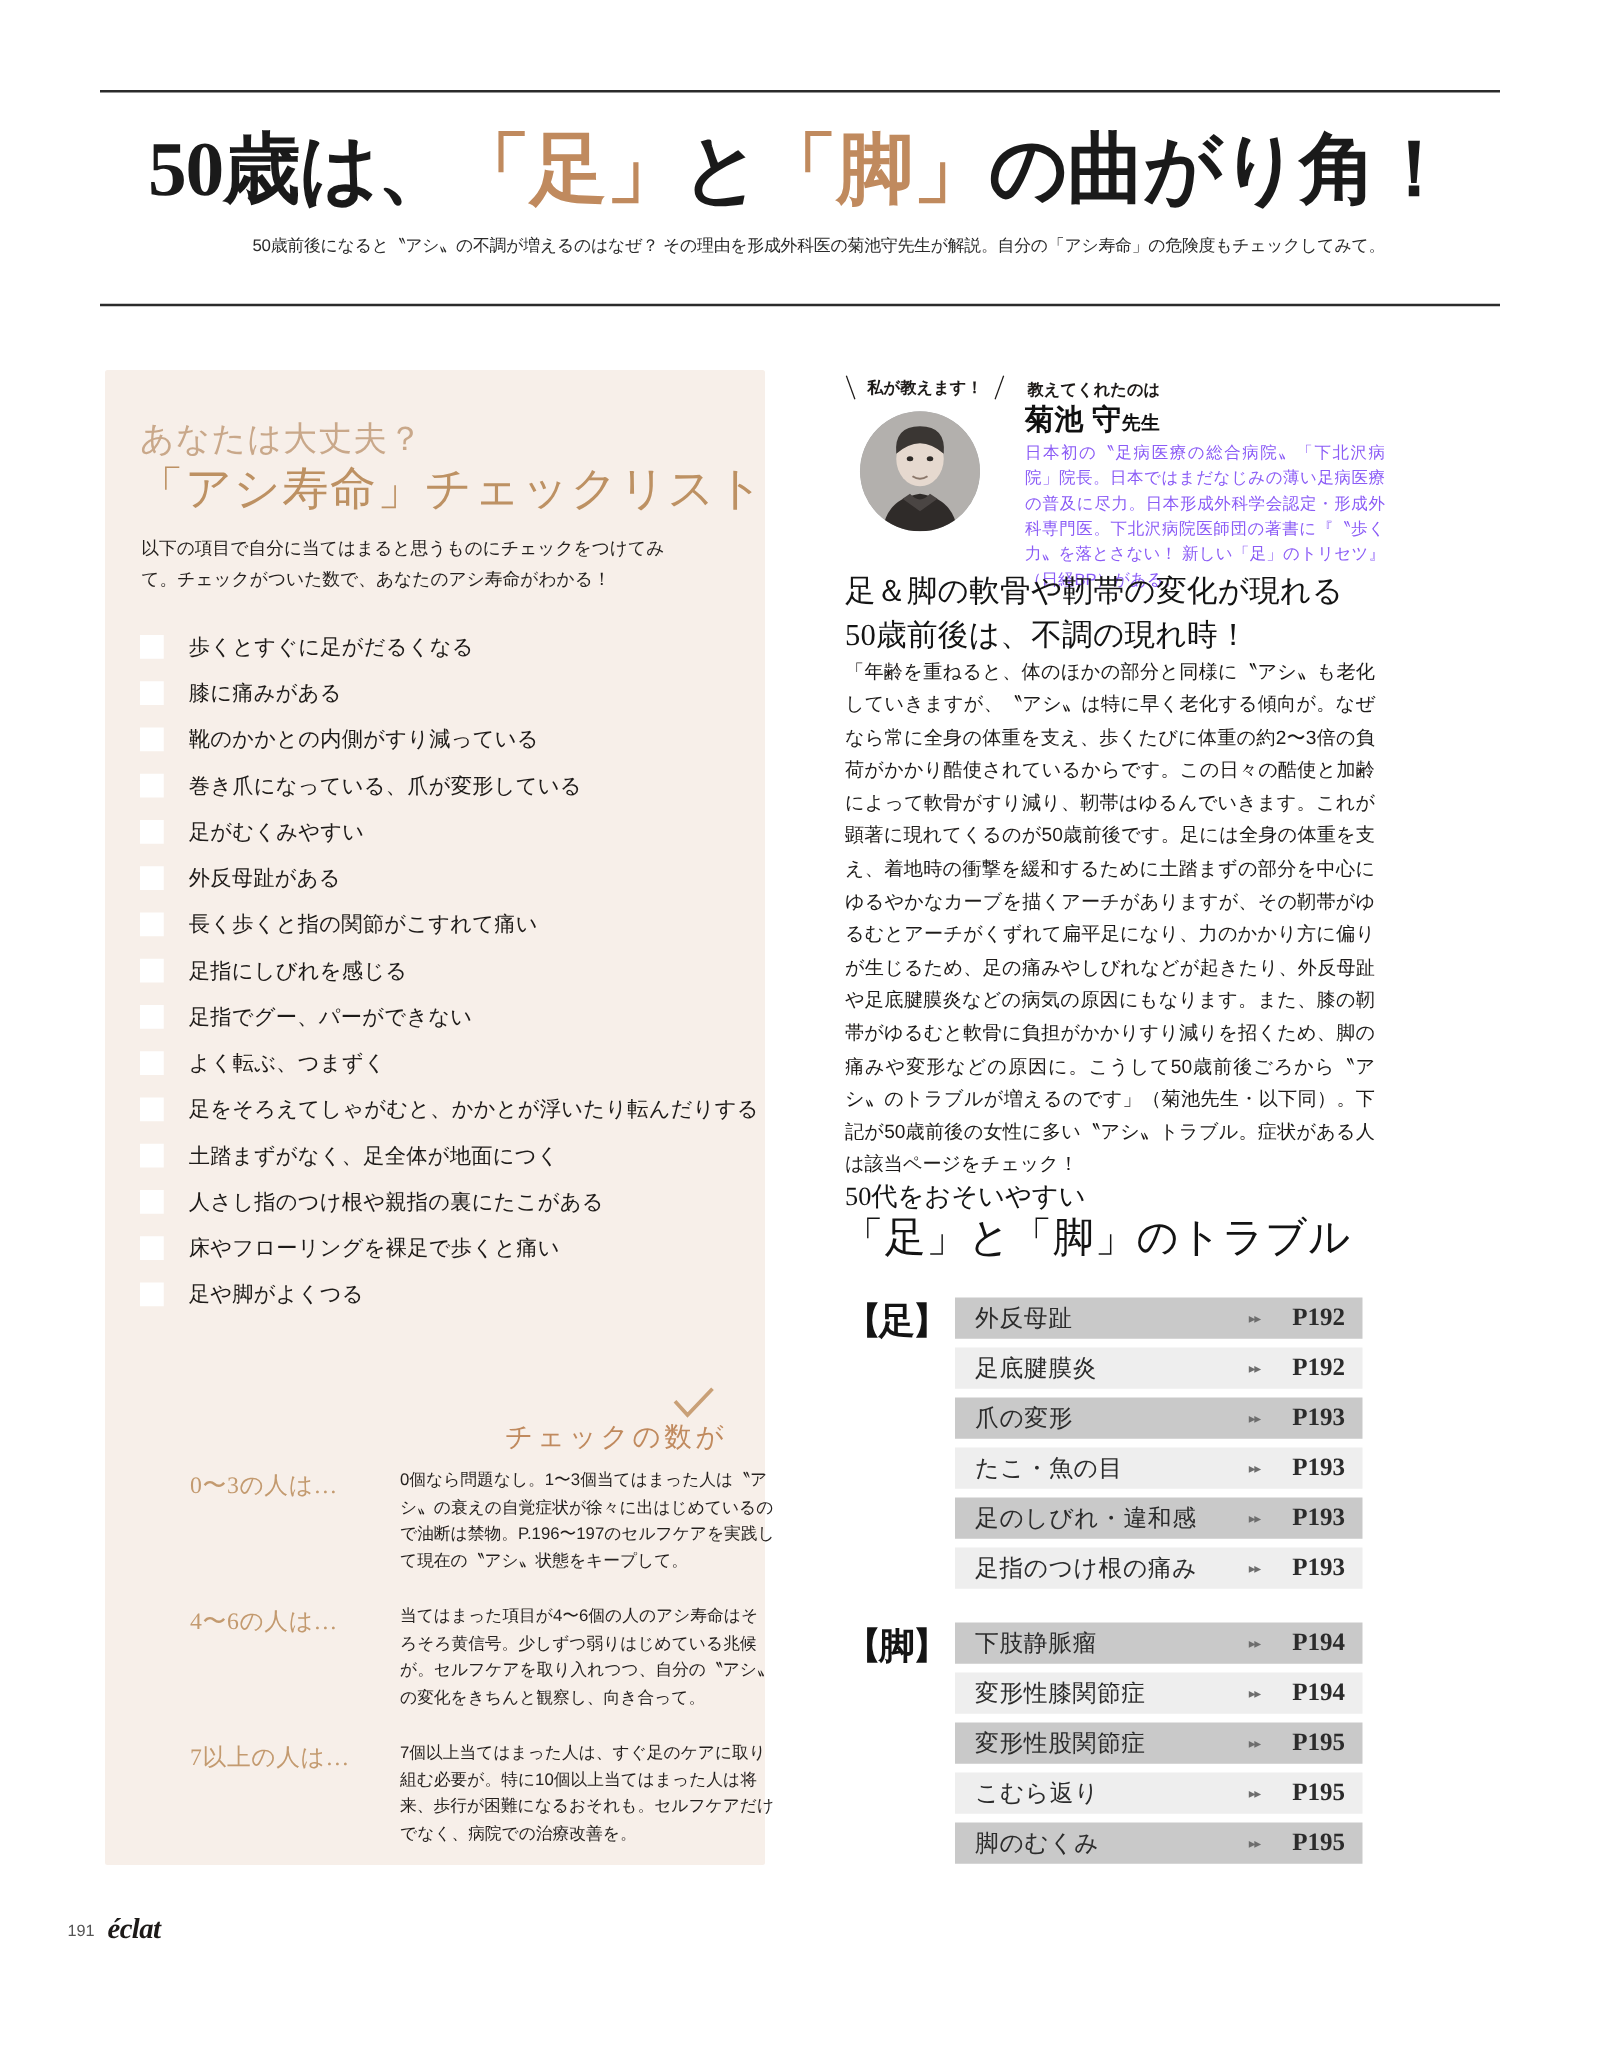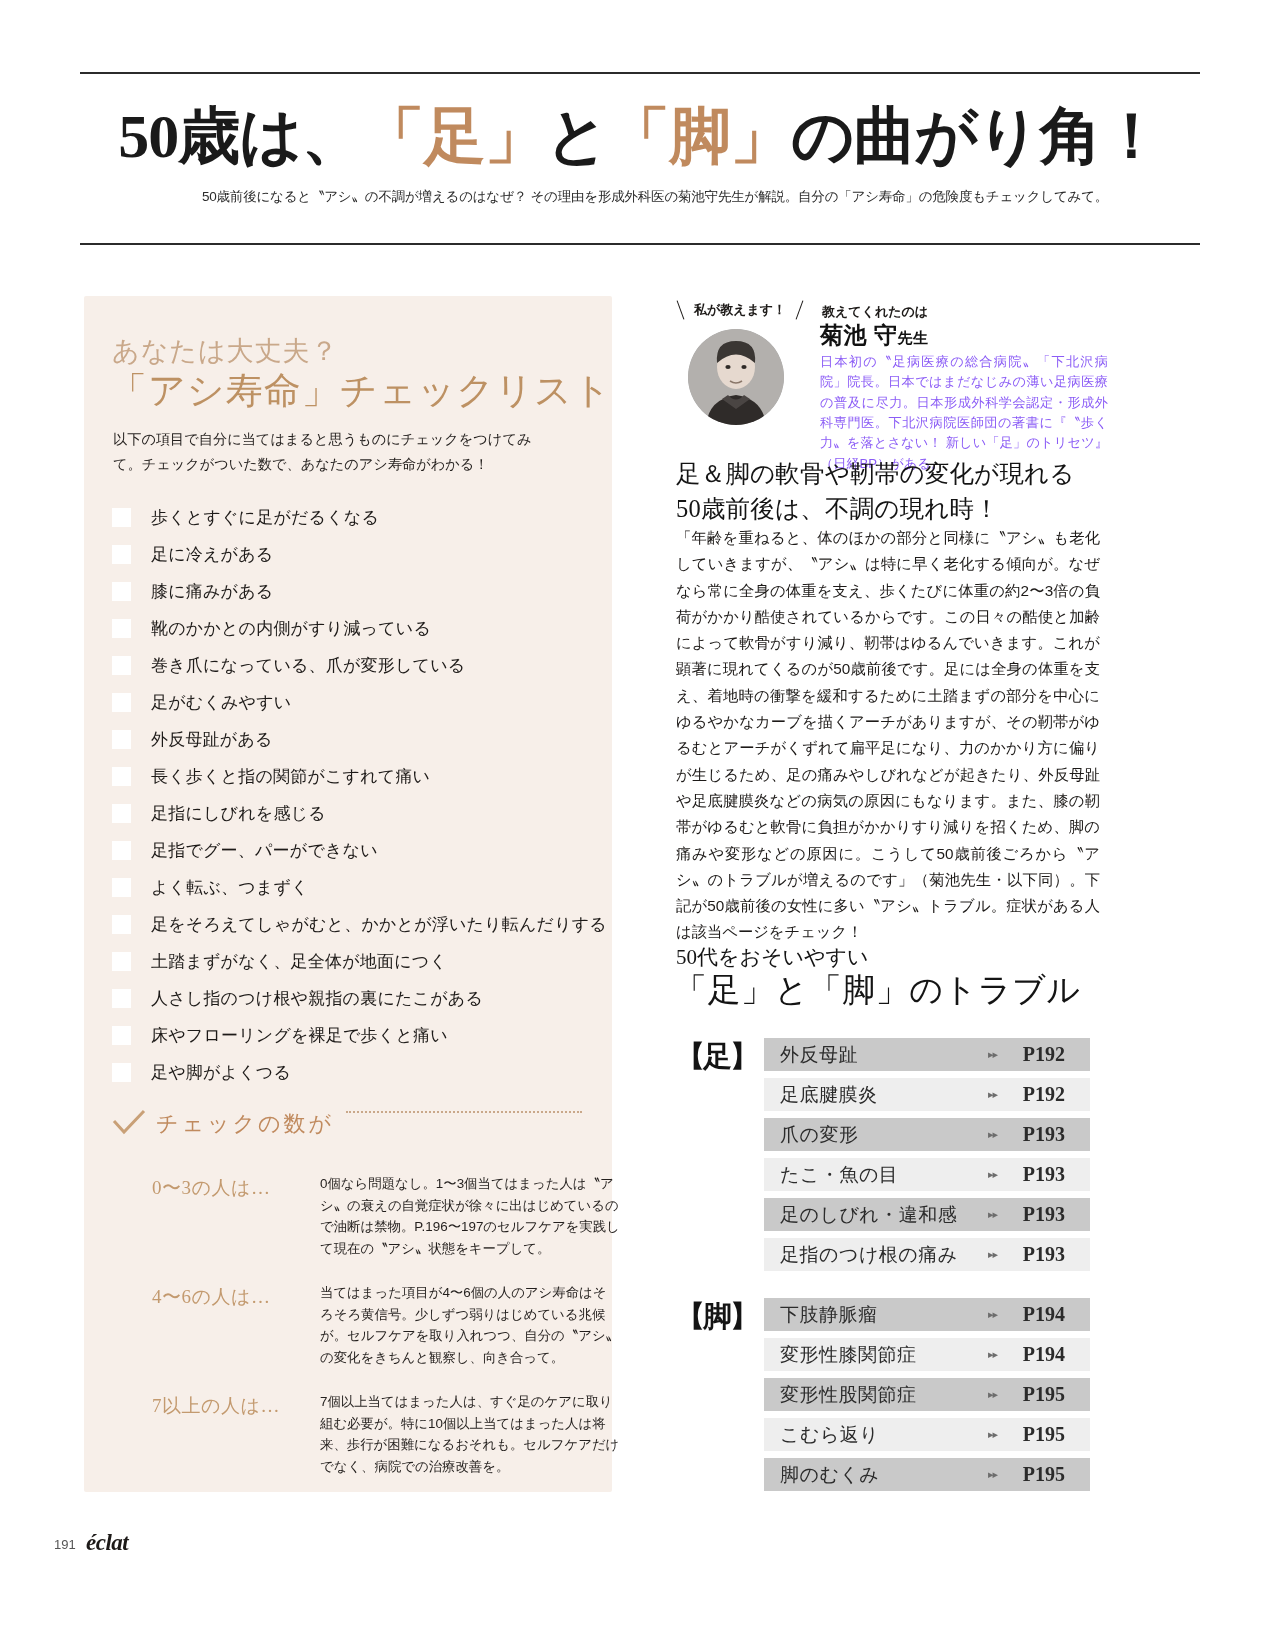--- a/index.html
+++ b/index.html
@@ -134,21 +134,22 @@
     white-space: nowrap;
   }
 
   
   .result-head {
     position: absolute;
     left: 112px;
     top: 1109px;
     width: 470px;
     display: flex;
-    align-items: flex-start;
+    align-items: flex-end;
+    flex-direction: column;
   }
   .tick-icon {
     width: 34px;
     height: 26px;
     flex: 0 0 auto;
     margin-right: 10px;
   }
   .result-head-text {
     font-size: 22px;
     color: #c08a5e;
@@ -314,21 +315,21 @@
     width: 326px;
   }
   #rows-foot { top: 1038px; }
   #rows-leg  { top: 1298px; }
 
   .trow {
     height: 33px;
     display: flex;
     align-items: center;
     margin-bottom: 7px;
-    padding: 0 25px 0 16px;
+    padding: 0 14px 0 16px;
   }
   .trow.dark  { background: #c9c9c9; }
   .trow.light { background: #eeeeee; }
   .trow-name {
     flex: 1 1 auto;
     font-family: "Liberation Serif", "DejaVu Serif", serif;
     font-size: 19px;
     color: #2b2b2b;
     letter-spacing: 0.5px;
     white-space: nowrap;
@@ -385,24 +386,20 @@
   <div class="left-panel"></div>
 
   <div class="lp-kicker">あなたは大丈夫？</div>
   <div class="lp-title">「アシ寿命」チェックリスト</div>
   <div class="lp-lead">以下の項目で自分に当てはまると思うものにチェックをつけてみて。チェックがついた数で、あなたのアシ寿命がわかる！</div>
 
   <div class="checklist" id="checklist">
       <div class="check-row">
         <span class="check-box"></span>
         <span class="check-label">歩くとすぐに足がだるくなる</span>
-      </div>
-      <div class="check-row">
-        <span class="check-box"></span>
-        <span class="check-label">足に冷えがある</span>
       </div>
       <div class="check-row">
         <span class="check-box"></span>
         <span class="check-label">膝に痛みがある</span>
       </div>
       <div class="check-row">
         <span class="check-box"></span>
         <span class="check-label">靴のかかとの内側がすり減っている</span>
       </div>
       <div class="check-row">

